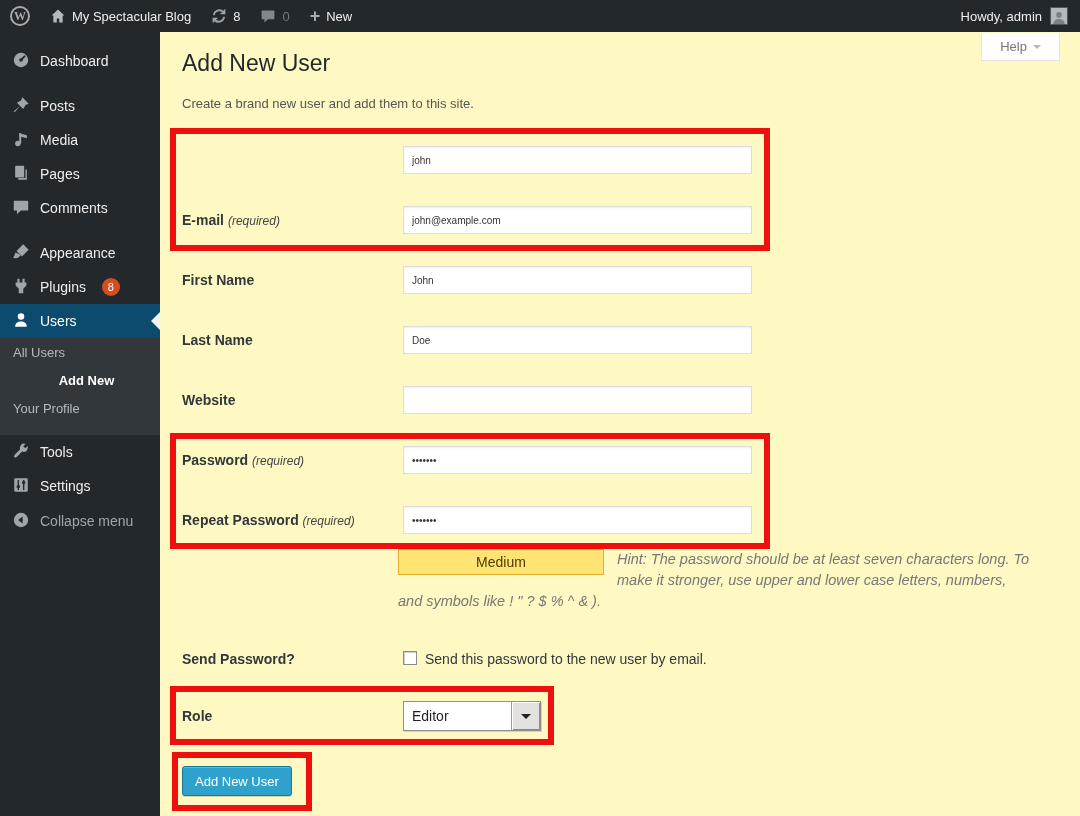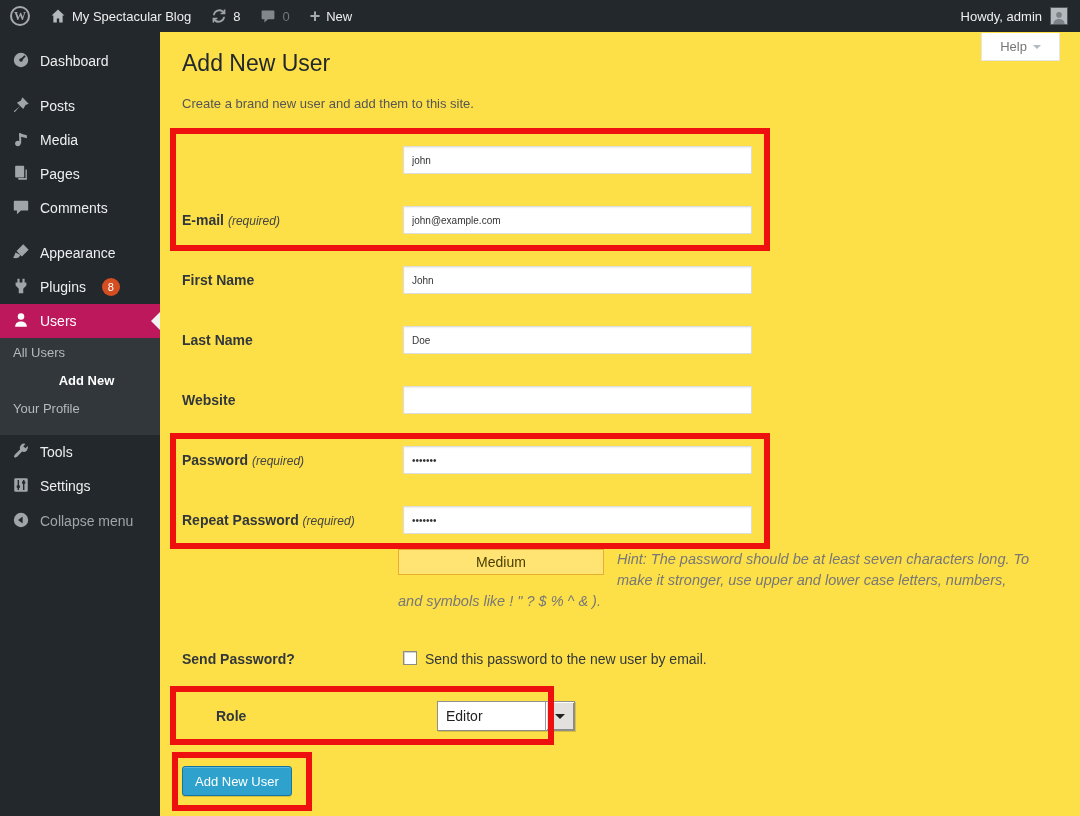--- a/index.html
+++ b/index.html
@@ -35,21 +35,21 @@
   #sidebar {
     position:absolute; left:0; top:32px; width:160px; height:784px;
     background:#23282d; z-index:40;
   }
   .menu-item {
     position:absolute; left:0; width:160px; height:34px;
     display:flex; align-items:center; gap:10px; padding-left:12px;
     color:#eee; font-size:14px; cursor:pointer;
   }
   .menu-item svg { flex:0 0 auto; }
-  .menu-item.active { background:#be185d; color:#fff; }
+  .menu-item.active { background:#0c4a6e; color:#fff; }
   .menu-arrow {
     position:absolute; right:0; top:50%; margin-top:-9px;
     width:0; height:0; border:9px solid transparent; border-right-color:#f1f1f1;
     border-left-width:0;
   }
   .badge {
     margin-left:6px; min-width:18px; height:18px; border-radius:50%;
     background:#d54e21; color:#fff; font-size:11px; line-height:18px;
     text-align:center; display:inline-block; padding:0 2px;
   }
@@ -60,21 +60,21 @@
   .submenu-item {
     height:28px; line-height:28px; padding-left:13px; font-size:13px;
     color:#b4b9be; cursor:pointer;
   }
   .submenu-item.current { color:#fff; font-weight:bold;text-align:center; }
   .menu-item.dim { color:#a0a5aa; }
 
   
   #content {
     position:absolute; left:160px; top:32px; width:920px; height:784px;
-    background:#fde047;
+    background:#fef9c3;
   }
   #help-btn {
     position:absolute; top:1px; right:20px; width:79px; height:28px;
     background:#fff; border:1px solid #e5e5e5; border-top:none;
     color:#777; font-size:13px; display:flex; align-items:center;
     justify-content:center; gap:6px; cursor:pointer;
   }
   .chevron-down {
     width:0; height:0; border:4px solid transparent; border-top-color:#b4b9be;
     margin-top:4px;
@@ -116,21 +116,21 @@
   #send-row { position:absolute; left:22px; top:615px; width:740px; height:24px; }
   #send-row .flabel { position:absolute; left:0; line-height:24px; font-size:14px; font-weight:bold; color:#32373c; }
   #send-check {
     position:absolute; left:221px; top:4px; width:14px; height:14px;
     background:#fff; border:1px solid #8b8b8b;
     box-shadow:inset 1px 1px 0 #d0d0d0; cursor:pointer;
   }
   #send-label { position:absolute; left:243px; line-height:24px; font-size:14px; color:#32373c; }
 
   
-  #role-row { position:absolute; left:22px; top:669px; width:400px; height:30px;margin-left:34px; }
+  #role-row { position:absolute; left:22px; top:669px; width:400px; height:30px; }
   #role-row .flabel { position:absolute; left:0; line-height:30px; font-size:14px; font-weight:bold; color:#32373c; }
   #role-select {
     position:absolute; left:221px; top:0; width:138px; height:30px;
     background:#fff; border:1px solid #8f8f8f; display:flex; cursor:pointer;
     box-shadow:1px 1px 0 rgba(0,0,0,.15);
   }
   #role-value { flex:1; line-height:28px; padding-left:8px; font-size:14px; color:#222; }
   #role-btn {
     width:29px; height:28px; background:#e3e1dd;
     border-left:1px solid #9a9a9a;

